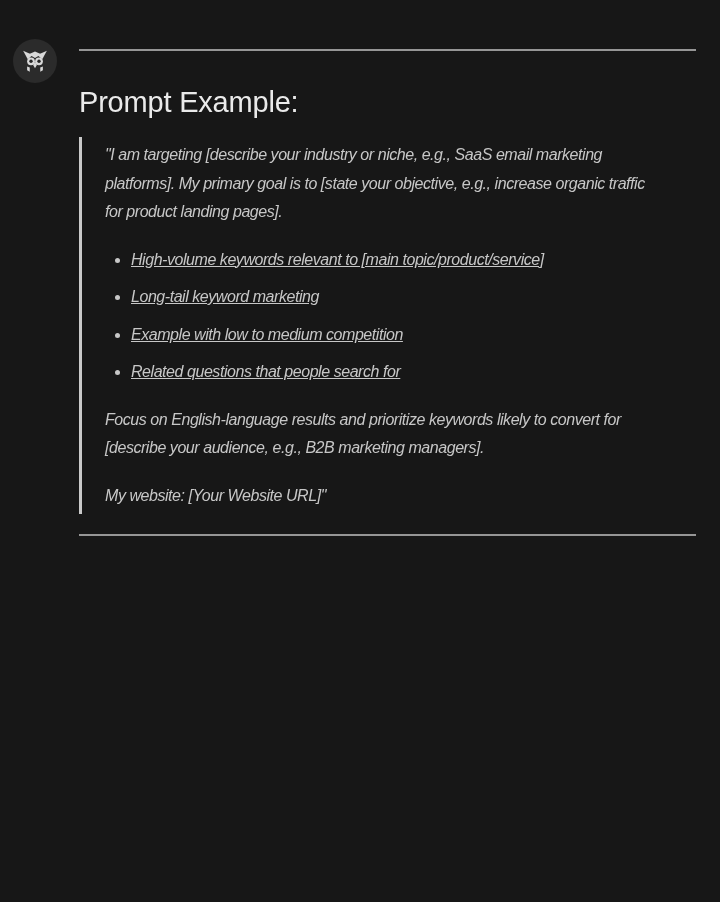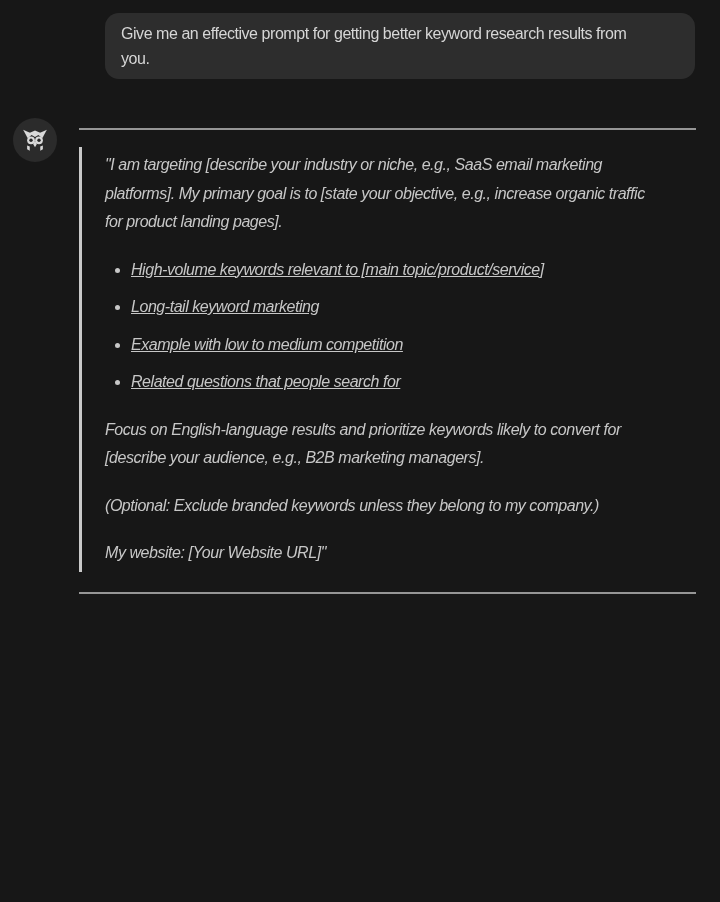--- a/index.html
+++ b/index.html
@@ -76,24 +76,20 @@
   .quote p:last-child{margin-bottom:0;}
   .quote ul{margin:19px 0;padding:0 0 0 26px;}
   .quote li{white-space:pre-line;text-decoration:underline;}
   .quote li:not(:last-child){margin-bottom:9px;}
 </style>
 </head>
 <body>
 
 <div class="chat">
 
-  <div class="user-row">
-    <div class="user-bubble">Give me an effective prompt for getting better keyword research results from
-you.</div>
-  </div>
 
   <div class="assistant">
 
     <div class="avatar">
       <span>
         <svg viewBox="0 0 24 24" fill="#d9d9d9" xmlns="http://www.w3.org/2000/svg">
           <path d="M2.5 3.8 L10.2 7.2 L6.2 10.6 Z"></path>
           <path d="M21.5 3.8 L13.8 7.2 L17.8 10.6 Z"></path>
           <path d="M7 6.6 L12 9.6 L17 6.6 L12 4.4 Z"></path>
           <circle cx="8.8" cy="12.2" r="3.1"></circle>
@@ -103,33 +99,33 @@
           <path d="M12 12.6 L10.5 15.1 L12 17.8 L13.5 15.1 Z"></path>
           <path d="M5.7 16.4 L7.8 17.2 L7.8 20.6 L5.7 19.4 Z"></path>
           <path d="M18.3 16.4 L16.2 17.2 L16.2 20.6 L18.3 19.4 Z"></path>
         </svg>
       </span>
     </div>
 
 
     <hr class="md-divider">
 
+    <h2 class="prompt-heading">Prompt Example:</h2>
 
     <blockquote class="quote">
       <p>"I am targeting [describe your industry or niche, e.g., SaaS email marketing
 platforms]. My primary goal is to [state your objective, e.g., increase organic traffic
 for product landing pages].</p>
       <ul>
         <li>High-volume keywords relevant to [main topic/product/service]</li>
         <li>Long-tail keyword marketing</li>
         <li>Example with low to medium competition</li>
         <li>Related questions that people search for</li>
       </ul>
       <p>Focus on English-language results and prioritize keywords likely to convert for
 [describe your audience, e.g., B2B marketing managers].</p>
-      <p>(Optional: Exclude branded keywords unless they belong to my company.)</p>
       <p>My website: [Your Website URL]"</p>
     </blockquote>
 
     <hr class="md-divider bottom">
 
   </div>
 </div>
 
 </body></html>

